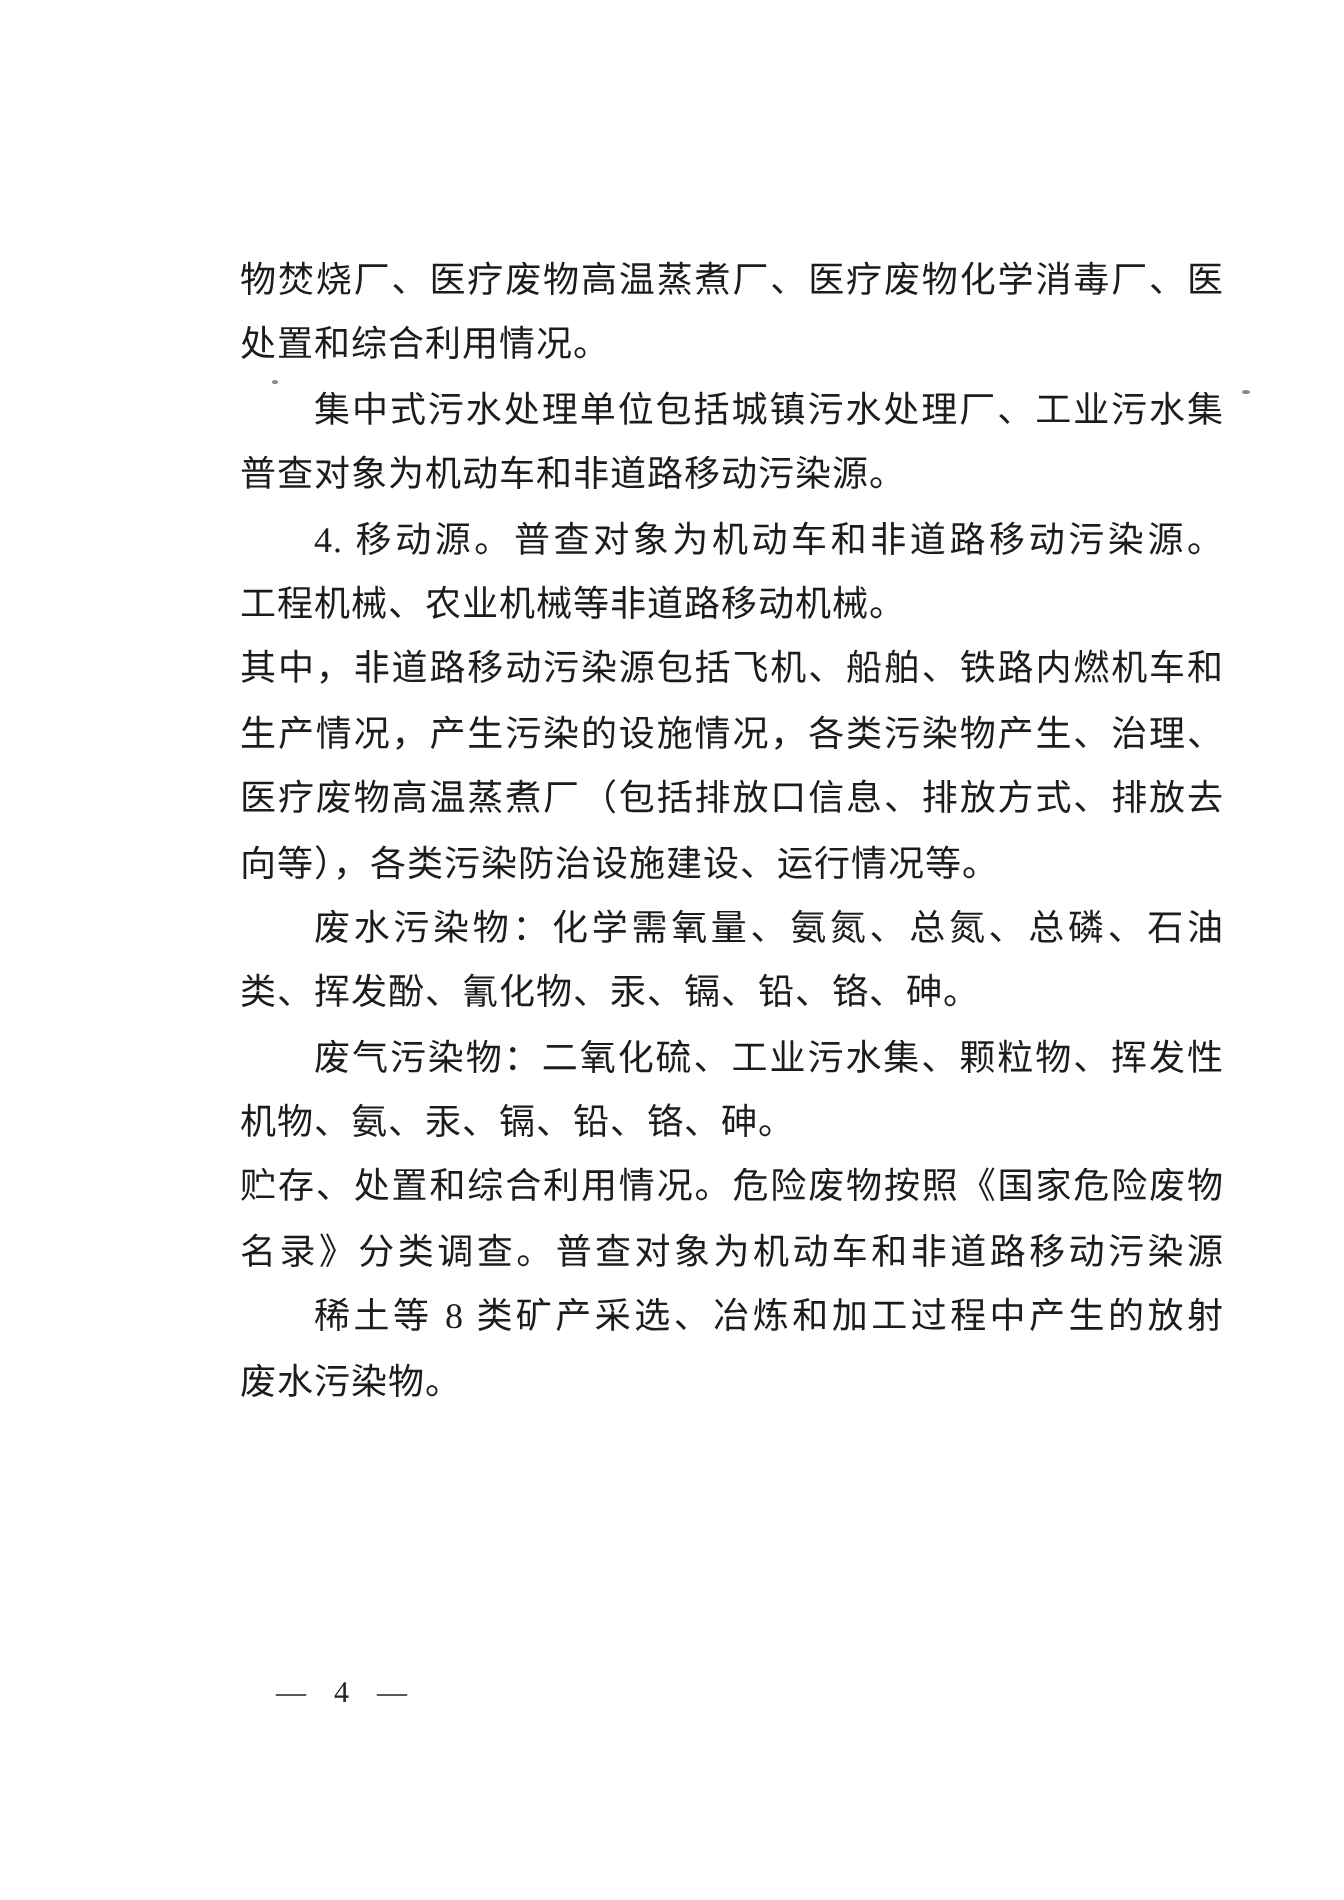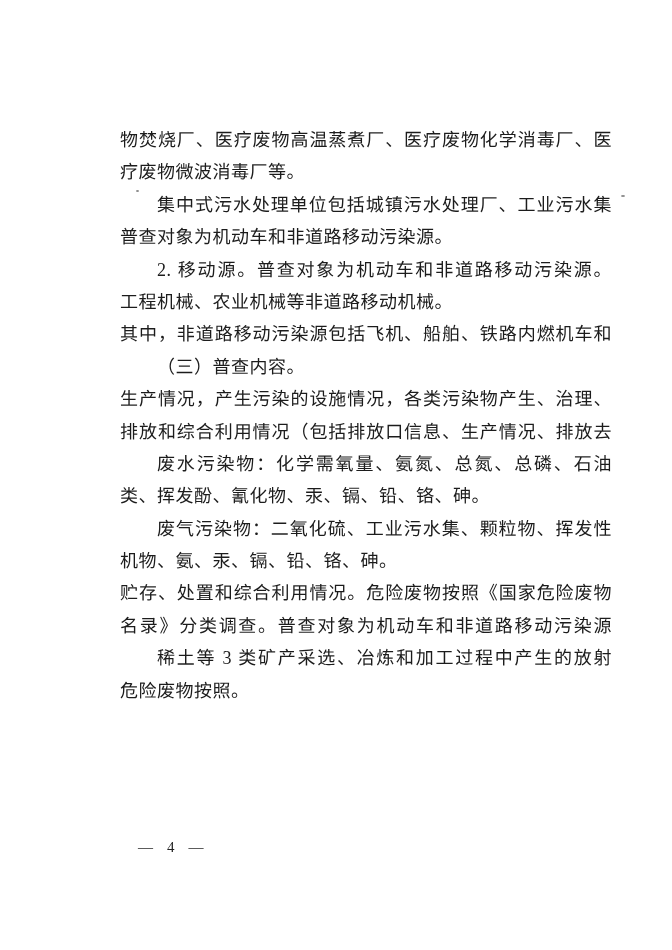--- a/index.html
+++ b/index.html
@@ -62,37 +62,37 @@
   .speck1 { left: 136px; top: 190px; width: 3px; height: 2px; }
   .speck2 { left: 621px; top: 195px; width: 4px; height: 2px; }
 </style>
 </head>
 <body>
 
 <div class="page">
 
   <div class="text-block" id="doc-body">
       <div class="line fill">物焚烧厂、医疗废物高温蒸煮厂、医疗废物化学消毒厂、医</div>
-      <div class="line">疗废物微波消毒厂等。</div>
+      <div class="line">处置和综合利用情况。</div>
       <div class="line fill indent">集中式污水处理单位包括城镇污水处理厂、工业污水集</div>
       <div class="line">普查对象为机动车和非道路移动污染源。</div>
-      <div class="line fill indent">2. 移动源。普查对象为机动车和非道路移动污染源。</div>
+      <div class="line fill indent">4. 移动源。普查对象为机动车和非道路移动污染源。</div>
       <div class="line">工程机械、农业机械等非道路移动机械。</div>
       <div class="line fill">其中，非道路移动污染源包括飞机、船舶、铁路内燃机车和</div>
-      <div class="line indent">（三）普查内容。</div>
       <div class="line fill">生产情况，产生污染的设施情况，各类污染物产生、治理、</div>
-      <div class="line fill">排放和综合利用情况（包括排放口信息、生产情况、排放去</div>
+      <div class="line fill">医疗废物高温蒸煮厂（包括排放口信息、排放方式、排放去</div>
+      <div class="line">向等），各类污染防治设施建设、运行情况等。</div>
       <div class="line fill indent">废水污染物：化学需氧量、氨氮、总氮、总磷、石油</div>
       <div class="line">类、挥发酚、氰化物、汞、镉、铅、铬、砷。</div>
       <div class="line fill indent">废气污染物：二氧化硫、工业污水集、颗粒物、挥发性有</div>
       <div class="line">机物、氨、汞、镉、铅、铬、砷。</div>
       <div class="line fill">贮存、处置和综合利用情况。危险废物按照《国家危险废物</div>
       <div class="line fill">名录》分类调查。普查对象为机动车和非道路移动污染源</div>
-      <div class="line fill indent">稀土等 3 类矿产采选、冶炼和加工过程中产生的放射</div>
-      <div class="line">危险废物按照。</div>
+      <div class="line fill indent">稀土等 8 类矿产采选、冶炼和加工过程中产生的放射</div>
+      <div class="line">废水污染物。</div>
     </div>
 
   <div class="footer">
     <span>—</span>
     <span>4</span>
     <span>—</span>
   </div>
 
   <div class="speck speck1"></div>
   <div class="speck speck2"></div>

